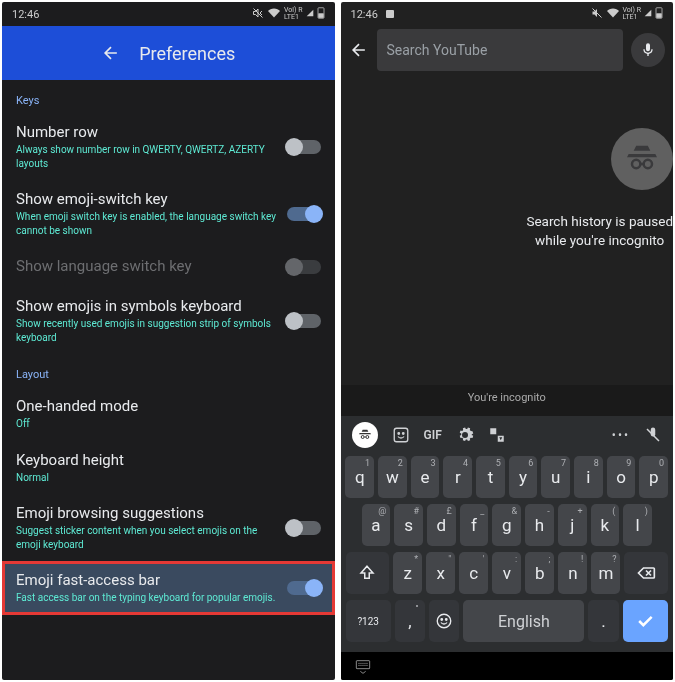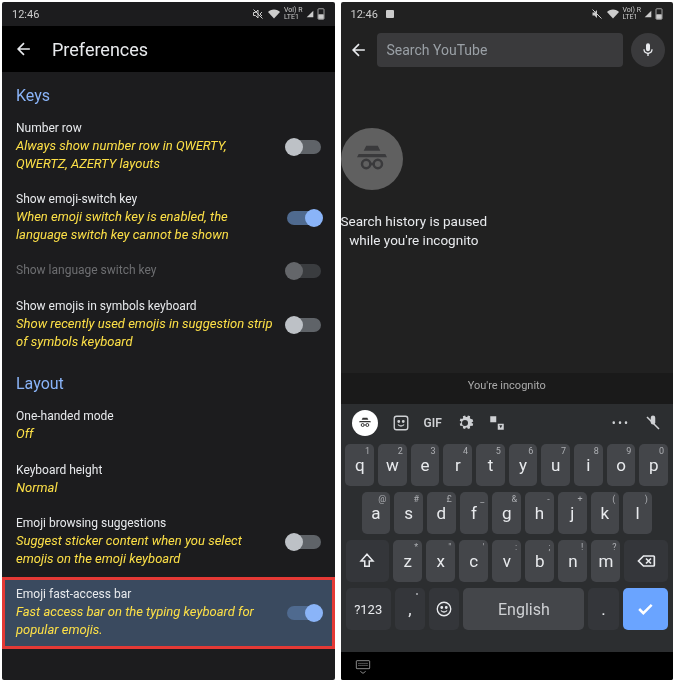--- a/index.html
+++ b/index.html
@@ -4,53 +4,53 @@
 <style>
   * { box-sizing: border-box; margin: 0; padding: 0; font-family: Roboto, -apple-system, sans-serif; }
   body { background: #fff; width: 675px; height: 682px; display: flex; gap: 6px; padding: 2px; }
   .phone { flex: 1; background: #202124; color: #e8eaed; display: flex; flex-direction: column; overflow: hidden; border-radius: 2px; position: relative; }
   .phone.left { background: #1c1c1e; }
   .phone.right { background: #212121; }
 
   
   .status { height: 24px; display: flex; align-items: center; padding: 0 10px; font-size: 11px; color: #ccc; }
   .status .spacer { flex: 1; }
-  .status .icons { display: flex; gap: 3px; align-items: center; font-size: 10px; }
-
-  
-  .appbar { height: 46px; display: flex; align-items: center; padding: 0 12px; gap: 18px; background: #000000; }
+  .status .icons { display: flex; gap: 3px; font-size: 10px; }
+
+  
+  .appbar { height: 54px; display: flex; align-items: center; padding: 0 12px; gap: 18px; background: #1d4ed8; justify-content: center; }
   .appbar .title { font-size: 18px; color: #e8eaed; }
   .back { width: 20px; height: 20px; color: #e8eaed; cursor: pointer; }
 
   
   .list { flex: 1; overflow-y: auto; }
-  .section { color: #8ab4f8; font-size: 16px; padding: 14px 14px 6px; }
+  .section { color: #8ab4f8; font-size: 11px; padding: 14px 14px 6px; }
   .row { padding: 10px 14px; display: flex; align-items: center; gap: 10px; }
   .row .txt { flex: 1; }
-  .row .label { font-size: 12px; color: #e8eaed; margin-bottom: 2px; }
-  .row .sub { font-size: 13px; color: #fde047; line-height: 1.35; font-style: italic; }
+  .row .label { font-size: 15px; color: #e8eaed; margin-bottom: 2px; }
+  .row .sub { font-size: 10px; color: #5eead4; line-height: 1.35; }
   .row.disabled .label { color: #6d6e71; }
   .row.highlight { background: #3a4a5f; outline: 3px solid #e53935; outline-offset: -3px; }
   .toggle { width: 34px; height: 14px; border-radius: 10px; background: #5f6368; position: relative; cursor: pointer; }
   .toggle::after { content: ''; position: absolute; width: 18px; height: 18px; border-radius: 50%; background: #bdc1c6; top: -2px; left: -2px; transition: none; }
   .toggle.on { background: #4f6a8f; }
   .toggle.on::after { background: #8ab4f8; left: 18px; }
   .toggle.disabled { opacity: .45; }
 
   
   .ytbar { height: 48px; display: flex; align-items: center; padding: 0 8px; gap: 8px; background: #212121; }
-  .searchbox { flex: 1; height: 34px; background: #3a3a3c; border-radius: 4px; display: flex; align-items: center; padding: 0 10px; color: #9aa0a6; font-size: 14px; }
+  .searchbox { flex: 1; height: 42px; background: #3a3a3c; border-radius: 4px; display: flex; align-items: center; padding: 0 10px; color: #9aa0a6; font-size: 14px; }
   .mic { width: 34px; height: 34px; border-radius: 50%; background: #3a3a3c; display: flex; align-items: center; justify-content: center; cursor: pointer; }
-  .ytbody { flex: 1; display: flex; flex-direction: column; align-items: flex-start; justify-content: flex-start; padding-top: 54px; color: #e8eaed; }
+  .ytbody { flex: 1; display: flex; flex-direction: column; align-items: flex-end; justify-content: flex-start; padding-top: 54px; color: #e8eaed; }
   .incog { width: 62px; height: 62px; border-radius: 50%; background: #606060; display: flex; align-items: center; justify-content: center; margin-bottom: 22px; }
   .msg { font-size: 13.5px; text-align: center; color: #e8eaed; line-height: 1.4; }
   .footer-incog { font-size: 11px; color: #aaa; text-align: center; padding: 6px 0 12px; background: #1a1a1a; }
 
   
-  .kbd { background: #2c2e30; display: flex; flex-direction: column; padding: 2px 3px 16px; }
+  .kbd { background: #2c2e30; display: flex; flex-direction: column; padding: 2px 3px 4px; }
   .kbd-top { height: 34px; display: flex; align-items: center; gap: 14px; padding: 0 8px; color: #cfd1d4; }
   .kbd-top .pill { width: 26px; height: 26px; border-radius: 50%; background: #fff; display:flex; align-items:center; justify-content:center; }
   .kbd-top .item { font-size: 12px; cursor: pointer; display:flex; align-items:center; }
   .kbd-top .spacer { flex: 1; }
   .kbd-rows { display: flex; flex-direction: column; gap: 6px; padding: 4px 2px 6px; }
   .krow { display: flex; gap: 4px; justify-content: center; }
   .key { background: #44464a; color: #e8eaed; border-radius: 5px; height: 42px; flex: 1; display: flex; align-items: center; justify-content: center; font-size: 17px; position: relative; cursor: pointer; }
   .key .sup { position: absolute; top: 2px; right: 4px; font-size: 9px; color: #aeb0b4; }
   .key.dark { background: #34363a; }
   .key.wide { flex: 1.5; }
@@ -292,21 +292,21 @@
           <div class="key">n<span class="sup">!</span></div>
           <div class="key">m<span class="sup">?</span></div>
           <div class="key dark wide">
             <svg width="20" height="20" viewBox="0 0 24 24" fill="none" stroke="#e8eaed" stroke-width="2">
               <path d="M21 6H9l-6 6 6 6h12a1 1 0 001-1V7a1 1 0 00-1-1z"></path>
               <path d="M12 9l6 6m0-6l-6 6"></path>
             </svg>
           </div>
         </div>
       <div class="krow">
-        <div class="key dark wide" style="font-size:13px">?123</div>
+        <div class="key dark wide" style="font-size:10px">?123</div>
         <div class="key dark" style="flex:1">
             <span>,</span>
             <span class="sup">
               <svg width="8" height="8" viewBox="0 0 24 24" fill="#aeb0b4">
                 <circle cx="12" cy="12" r="3"></circle>
               </svg>
             </span>
           </div>
         <div class="key dark" style="flex:1">
             <svg width="18" height="18" viewBox="0 0 24 24" fill="none" stroke="#e8eaed" stroke-width="1.8">

